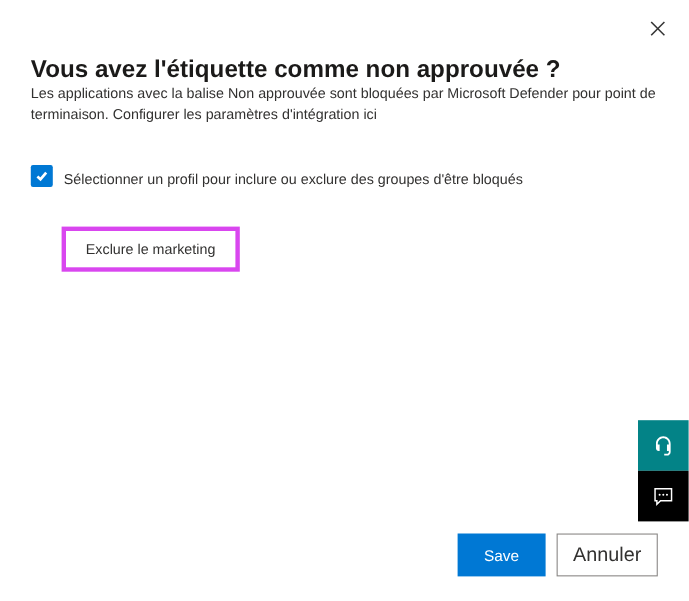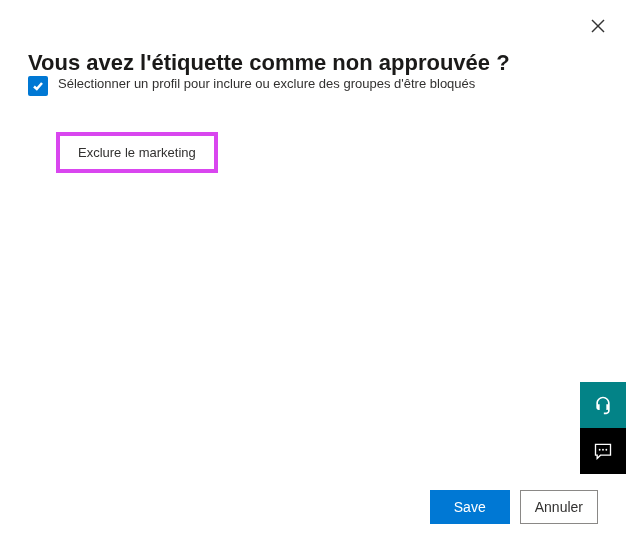--- a/index.html
+++ b/index.html
@@ -46,21 +46,21 @@
       margin-top: 26px;
     }
     .dialog-desc {
       font-size: 13px;
       color: #323130;
       line-height: 1.45;
       margin-bottom: 36px;
     }
     .checkbox-row {
       display: flex;
-      align-items: flex-start;
+      align-items: flex-end;
       gap: 10px;
       margin-bottom: 36px;
     }
     .checkbox {
       width: 20px;
       height: 20px;
       background: #0078d4;
       border-radius: 2px;
       display: flex;
       align-items: center;
@@ -104,21 +104,21 @@
       font-size: 14px;
       font-family: inherit;
       cursor: pointer;
       min-width: 80px;
     }
     .btn-secondary {
       background: #fff;
       color: #323130;
       border: 1px solid #8a8886;
       padding: 8px 14px;
-      font-size: 14px;
+      font-size: 18px;
       font-family: inherit;
       cursor: pointer;
       min-width: 70px;
     }
     .side-widgets {
       position: absolute;
       right: 0;
       bottom: 72px;
       display: flex;
       flex-direction: column;
@@ -150,20 +150,21 @@
 
   <button class="close-btn">
     <svg viewBox="0 0 14 14">
       <line x1="1" y1="1" x2="13" y2="13" stroke="currentColor" stroke-width="1.4"></line>
       <line x1="13" y1="1" x2="1" y2="13" stroke="currentColor" stroke-width="1.4"></line>
     </svg>
   </button>
 
   <h1 class="dialog-title">Vous avez l'étiquette comme non approuvée ?</h1>
 
+  <p class="dialog-desc">Les applications avec la balise Non approuvée sont bloquées par Microsoft Defender pour point de terminaison. Configurer les paramètres d'intégration ici</p>
 
   <div class="checkbox-row">
     <div class="checkbox">
       <svg viewBox="0 0 12 12">
         <polyline points="2,6.5 4.8,9 10,3"></polyline>
       </svg>
     </div>
     <span class="checkbox-label">Sélectionner un profil pour inclure ou exclure des groupes d'être bloqués</span>
   </div>
 

